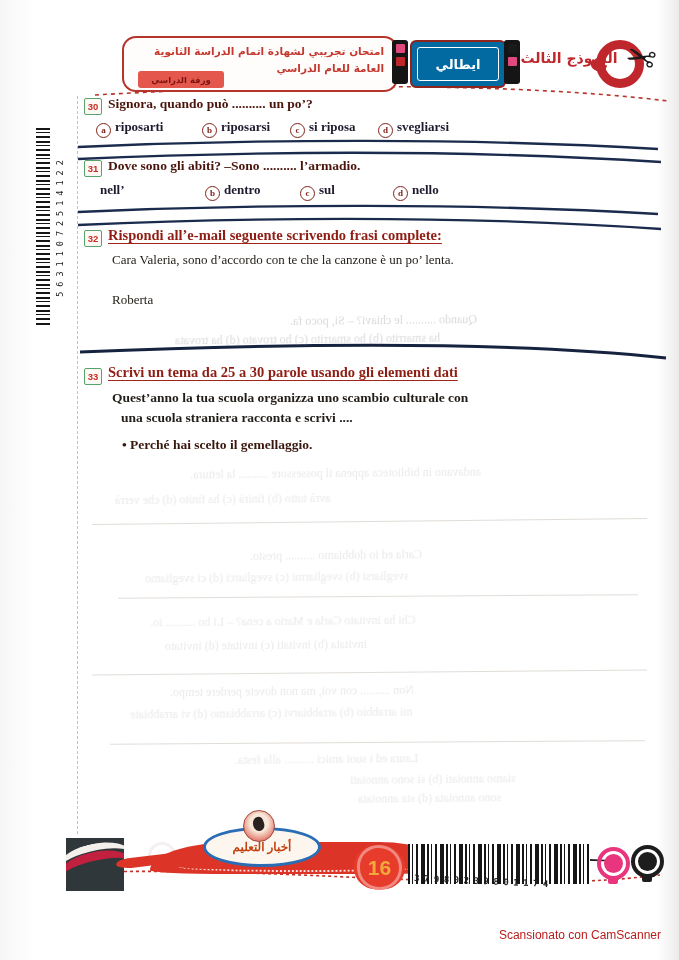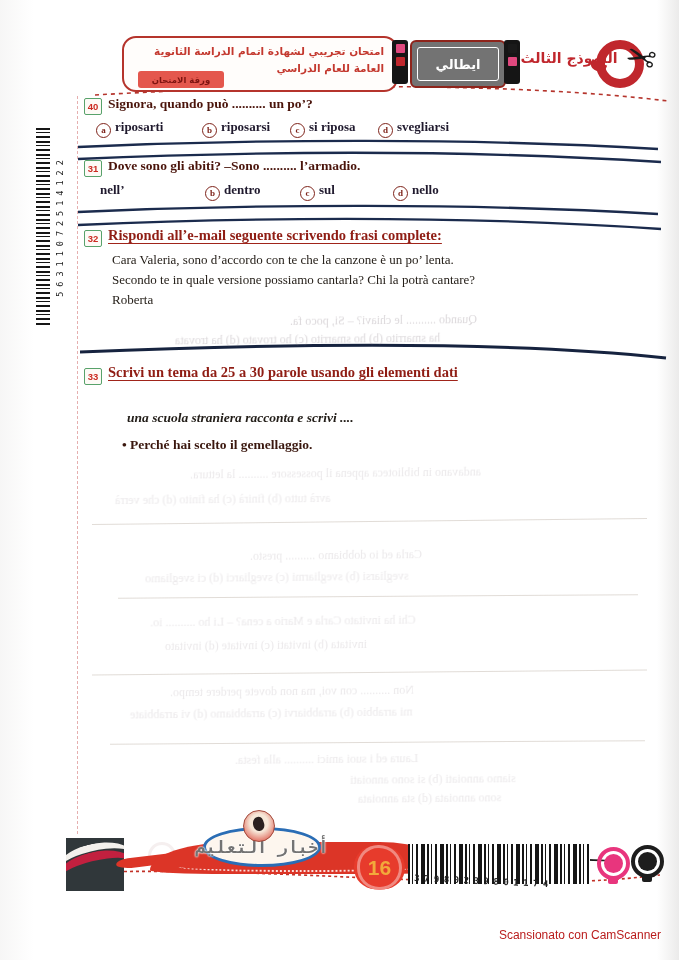--- a/index.html
+++ b/index.html
@@ -19,21 +19,21 @@
   
   .exam-box{left:122px;top:36px;width:272px;height:52px;border:2px solid #b5342c;border-radius:14px;background:#fffdfb;}
   .exam-box .l1,.exam-box .l2{position:absolute;right:12px;color:#c4392f;font-family:"DejaVu Sans",sans-serif;
      font-weight:bold;font-size:10.5px;direction:rtl;white-space:nowrap;margin-left:24px;}
   .exam-box .l1{top:7px;} .exam-box .l2{top:24px;}
   .paper-chip{left:138px;top:71px;width:86px;height:17px;background:#e4574d;border-radius:3px;
      color:#7e1410;font-family:"DejaVu Sans",sans-serif;font-size:8.5px;font-weight:bold;
      display:flex;align-items:center;justify-content:center;direction:rtl;}
   .filmstrip{width:16px;height:44px;background:#151515;border-radius:3px;top:40px;}
   .filmstrip span{display:block;width:9px;height:9px;margin:4px auto 0;border-radius:1px;}
-  .subject-box{left:410px;top:40px;width:92px;height:44px;background:#737373;border:2px solid #8e241b;border-radius:6px;}
+  .subject-box{left:410px;top:40px;width:92px;height:44px;background:#0369a1;border:2px solid #8e241b;border-radius:6px;}
   .subject-box .inner{position:absolute;inset:5px;border:1.5px solid #fff;border-radius:3px;
      display:flex;align-items:center;justify-content:center;color:#fff;font-family:"DejaVu Sans",sans-serif;
      font-size:13px;font-weight:bold;direction:rtl;}
   .model-title{left:516px;top:50px;width:106px;color:#c0272d;font-family:"DejaVu Sans",sans-serif;
      font-size:14px;font-weight:bold;direction:rtl;text-align:center;white-space:nowrap;}
   .nine-ring{left:596px;top:40px;width:30px;height:30px;border:9px solid #c0272d;border-radius:50%;}
   .nine-tail{left:590px;top:62px;width:16px;height:9px;background:#c0272d;border-radius:0 0 6px 6px;transform:rotate(25deg);}
   .scissors{left:626px;top:36px;font-size:36px;color:#1a1a1a;transform:rotate(195deg);font-family:"DejaVu Sans",sans-serif;}
   
   .badge{width:16px;height:15px;border:1.5px solid #58a26b;border-radius:2px;background:#fdfaf6;
@@ -63,21 +63,21 @@
      border-radius:50%;transform:rotate(-14deg);}
   .swoosh-black{left:255px;top:852px;width:360px;height:4px;background:#1c1c1c;border-radius:50%;transform:rotate(2.2deg);}
   .swoosh-black2{left:240px;top:848px;width:60px;height:10px;background:#1c1c1c;border-radius:50% 10% 50% 10%;transform:rotate(-18deg);}
   .red-arch{left:150px;top:842px;width:300px;height:32px;background:#dc3527;
      border-radius:55% 45% 50% 50% / 170% 170% 22% 22%;}
   .red-tail-l{left:116px;top:856px;width:62px;height:10px;background:#dc3527;border-radius:40% 10% 10% 60%/100% 30% 30% 100%;transform:rotate(-7deg);}
   .red-tail-r{left:430px;top:849px;width:140px;height:14px;background:#dc3527;border-radius:0 80% 90% 10%/0 100% 100% 20%;transform:rotate(2deg);}
   .white-dots{left:178px;top:862px;width:250px;height:8px;border-bottom:2px dotted rgba(255,255,255,.85);border-radius:50%;}
   .logo-oval{left:203px;top:827px;width:112px;height:34px;border:3px solid #2a6db5;border-radius:50%;background:#fdf6ee;
      display:flex;align-items:center;justify-content:center;}
-  .logo-oval span{color:#737373;font-family:Liberation Mono, monospace;font-weight:bold;font-size:17px;direction:rtl;
+  .logo-oval span{color:#c2410c;font-family:Liberation Serif, serif;font-weight:bold;font-size:12px;direction:rtl;
      text-shadow:0 0 2px #fff,0 0 2px #fff;white-space:nowrap;}
   .logo-top-circle{left:243px;top:810px;width:30px;height:30px;border-radius:50%;border:1px solid #a2483a;
      background:radial-gradient(circle at 50% 40%,#f6e7d8 0 38%,#d8372b 100%);}
   .logo-top-circle::after{content:"";position:absolute;left:9px;top:6px;width:11px;height:14px;background:#2a2020;
      border-radius:60% 40% 50% 50%;transform:rotate(-20deg);}
   .page-blob{left:357px;top:845px;width:45px;height:45px;background:#e73b2c;border-radius:48% 52% 50% 50%;
      box-shadow:inset 0 0 0 3px rgba(255,255,255,.4), -4px 0 0 -1px #e73b2c, 4px 0 0 -1px #e73b2c;
      display:flex;align-items:center;justify-content:center;}
   .page-blob span{color:#f2a93b;font-family:"Liberation Sans",sans-serif;font-size:21px;font-weight:bold;}
   .bottom-barcode{left:408px;top:844px;width:182px;height:40px;
@@ -113,41 +113,41 @@
   <div class="abs side-barcode">
     <div class="bars"></div>
     <div class="digits">56311072514122</div>
   </div>
   <div class="abs dashed-left"></div>
 
   <div class="abs exam-box">
     <div class="l1">امتحان تجريبي لشهادة اتمام الدراسة الثانوية</div>
     <div class="l2">العامة للعام الدراسي</div>
   </div>
-  <div class="abs paper-chip">ورقة الامتحان</div>
+  <div class="abs paper-chip">ورقة الدراسي</div>
 
   <div class="abs filmstrip" style="left:392px;">
     <span style="background:#e0487e;"></span>
       <span style="background:#c0272d;"></span>
   </div>
   <div class="abs subject-box">
     <div class="inner">ايطالي</div>
   </div>
   <div class="abs filmstrip" style="left:504px;">
     <span style="background:#1a1a1a;"></span>
       <span style="background:#e0487e;"></span>
   </div>
   <div class="abs model-title">النموذج الثالث</div>
   <div class="abs nine-ring"></div>
   <div class="abs nine-tail"></div>
   <div class="abs scissors">✂</div>
 
   <div class="abs ghost faint" style="left:410px;top:100px;"></div>
 
-  <div class="abs badge" style="left:84px;top:98px;">40</div>
+  <div class="abs badge" style="left:84px;top:98px;">30</div>
   <div class="abs qtext" style="left:108px;top:96px;">Signora, quando può .......... un po’?</div>
   <div class="abs opt" style="left:96px;top:119px;">
     <span class="circ">a</span><span>riposarti</span>
   </div>
   <div class="abs opt" style="left:202px;top:119px;">
     <span class="circ">b</span><span>riposarsi</span>
   </div>
   <div class="abs opt" style="left:290px;top:119px;">
     <span class="circ">c</span><span>si riposa</span>
   </div>
@@ -166,29 +166,29 @@
   <div class="abs opt" style="left:300px;top:182px;">
     <span class="circ">c</span><span>sul</span>
   </div>
   <div class="abs opt" style="left:365px;top:182px;margin-left:28px;">
     <span class="circ">d</span><span>nello</span>
   </div>
 
   <div class="abs badge" style="left:84px;top:230px;">32</div>
   <div class="abs title-red" style="left:108px;top:227px;">Rispondi all’e-mail seguente scrivendo frasi complete:</div>
   <div class="abs body-line" style="left:112px;top:252px;">Cara Valeria, sono d’accordo con te che la canzone è un po’ lenta.</div>
-  <div class="abs body-line" style="left:112px;top:272px;">Secondo te in quale versione possiamo cantarla? Chi la potrà cantare?</div>
   <div class="abs body-line" style="left:112px;top:292px;">Roberta</div>
 
   <div class="abs ghost" style="left:290px;top:313px;">Quando .......... le chiavi? – Si, poco fa.</div>
   <div class="abs ghost" style="left:175px;top:332px;">ha smarrito   (b) ho smarrito   (c) ho trovato   (d) ha trovata</div>
 
   <div class="abs badge" style="left:84px;top:368px;">33</div>
   <div class="abs title-red" style="left:108px;top:364px;">Scrivi un tema da 25 a 30 parole usando gli elementi dati</div>
-  <div class="abs body-bold" style="left:127px;top:410px;font-style:italic;">una scuola straniera racconta e scrivi ....</div>
+  <div class="abs body-bold" style="left:112px;top:390px;">Quest’anno la tua scuola organizza uno scambio culturale con</div>
+  <div class="abs body-bold" style="left:121px;top:410px;">una scuola straniera racconta e scrivi ....</div>
   <div class="abs bullet-line" style="left:122px;top:437px;">• Perché hai scelto il gemellaggio.</div>
 
   <div class="abs ghost faint" style="left:190px;top:466px;">andavano in biblioteca appena il possessore .......... la lettura.</div>
   <div class="abs ghost faint" style="left:115px;top:492px;">avrà tutto   (b) finirà   (c) ha finito   (d) che verrà</div>
   <div class="abs rule" style="left:92px;top:521px;width:555px;transform:rotate(-0.6deg);"></div>
   <div class="abs ghost faint" style="left:250px;top:548px;">Carla ed io dobbiamo .......... presto.</div>
   <div class="abs ghost faint" style="left:145px;top:570px;">svegliarsi   (b) svegliarmi   (c) svegliarci   (d) ci svegliamo</div>
   <div class="abs rule" style="left:118px;top:596px;width:520px;transform:rotate(-0.4deg);"></div>
   <div class="abs ghost faint" style="left:150px;top:614px;">Chi ha invitato Carla e Mario a cena? – Li ho .......... io.</div>
   <div class="abs ghost faint" style="left:165px;top:638px;">invitata   (b) invitati   (c) invitate   (d) invitato</div>

